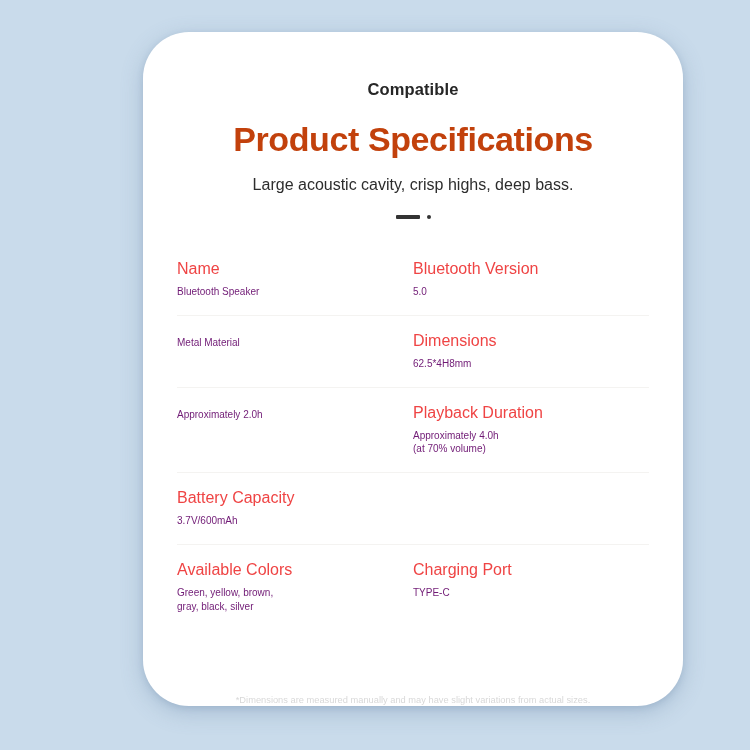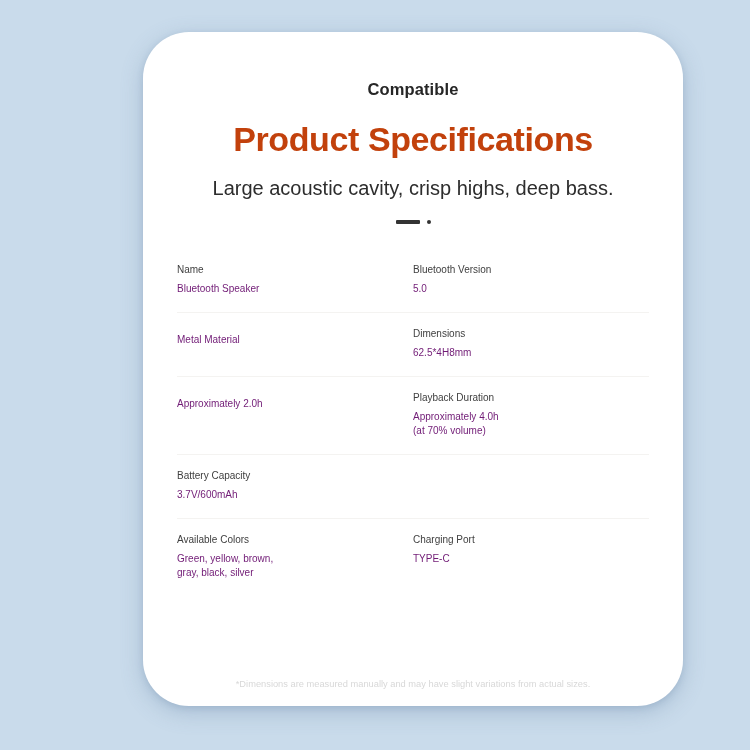--- a/index.html
+++ b/index.html
@@ -47,21 +47,21 @@
   .main-title {
     font-size: 34px;
     font-weight: bold;
     color: #c2410c;
     letter-spacing: -0.4px;
     margin-top: 20px;
     line-height: 1.15;
   }
 
   .subtitle {
-    font-size: 20px;
+    font-size: 16px;
     color: #2d2d2d;
     margin-top: 16px;
     line-height: 1.3;
   }
 
   .divider-mark {
     margin-top: 14px;
     height: 14px;
     display: flex;
     align-items: center;
@@ -97,39 +97,39 @@
   .spec-row:first-child { padding-top: 0; }
   .spec-row:last-child { border-bottom: none; }
 
   .spec-cell {
     width: 50%;
     padding-right: 10px;
   }
   .spec-cell.right { padding-right: 0; }
 
   .spec-label {
-    font-size: 10px;
-    color: #404040;
+    font-size: 16px;
+    color: #ef4444;
     line-height: 1.32;
   }
 
   .spec-value {
     font-size: 10px;
     color: #701a75;
     line-height: 1.38;
     margin-top: 6px;
     white-space: pre-line;
   }
 
   
   .footnote {
     position: absolute;
     left: 0;
     right: 0;
-    bottom: 16px;
+    bottom: 0;
     text-align: center;
     font-size: 9.3px;
     color: #d8d8d8;
     line-height: 1.3;
     padding: 0 18px;
   }
 </style>
 </head>
 <body>
 

